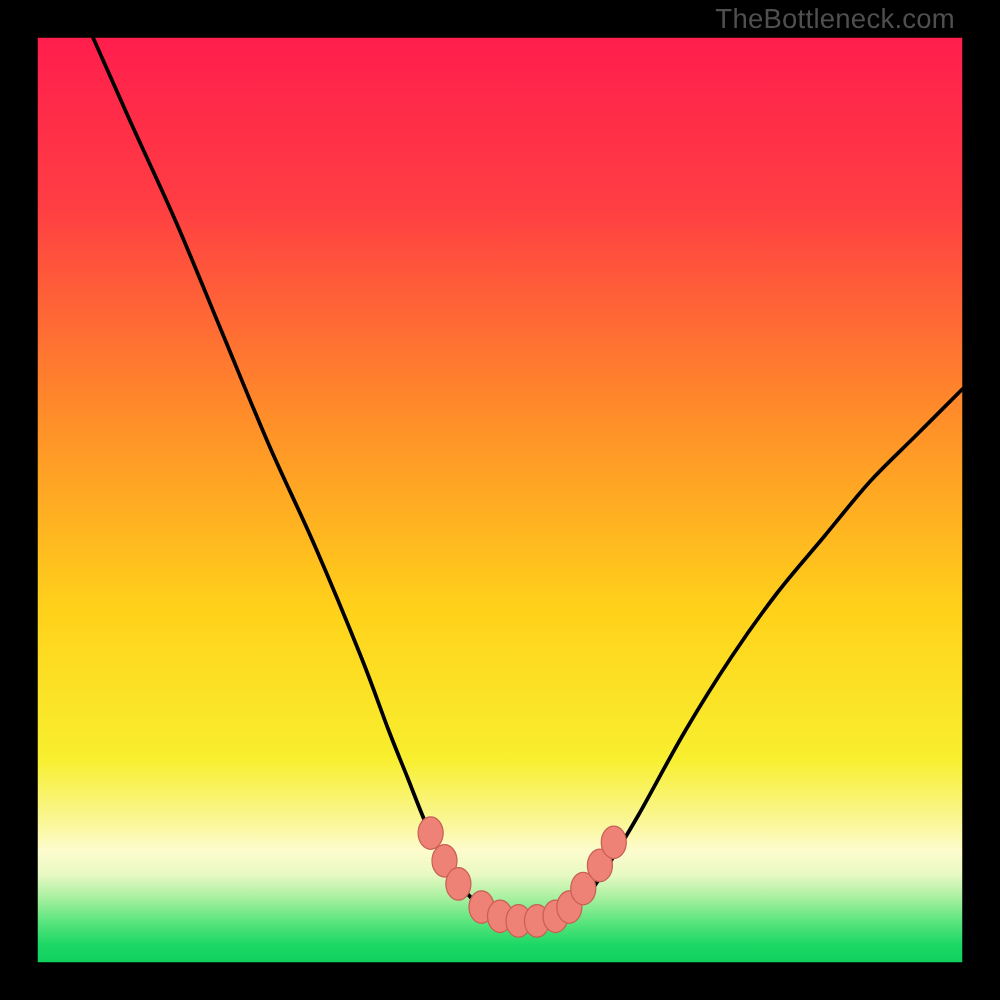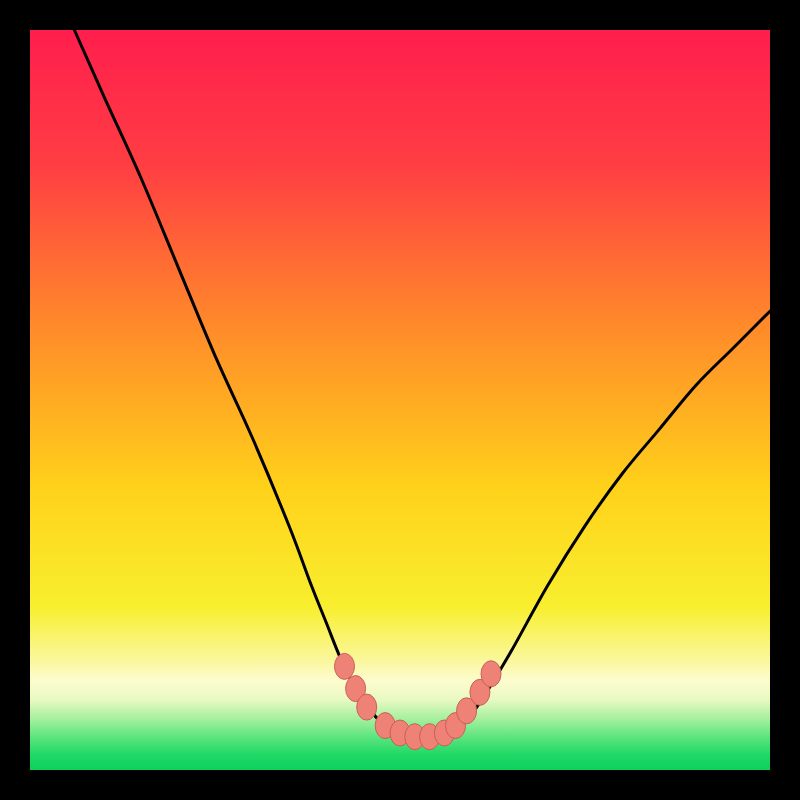--- a/index.html
+++ b/index.html
@@ -82,13 +82,14 @@
           <ellipse cx="399.6" cy="706.7" rx="10" ry="13" fill="#ef8277" stroke="#c95f56" stroke-width="1"></ellipse>
           <ellipse cx="414.40000000000003" cy="703" rx="10" ry="13" fill="#ef8277" stroke="#c95f56" stroke-width="1"></ellipse>
           <ellipse cx="425.49999999999994" cy="695.6" rx="10" ry="13" fill="#ef8277" stroke="#c95f56" stroke-width="1"></ellipse>
           <ellipse cx="436.59999999999997" cy="680.8" rx="10" ry="13" fill="#ef8277" stroke="#c95f56" stroke-width="1"></ellipse>
           <ellipse cx="449.92" cy="662.3" rx="10" ry="13" fill="#ef8277" stroke="#c95f56" stroke-width="1"></ellipse>
           <ellipse cx="461.02" cy="643.8" rx="10" ry="13" fill="#ef8277" stroke="#c95f56" stroke-width="1"></ellipse>
         </g>
     </svg>
   </div>
 
+  <div class="watermark">TheBottleneck.com</div>
 </div>
 
 </body></html>

